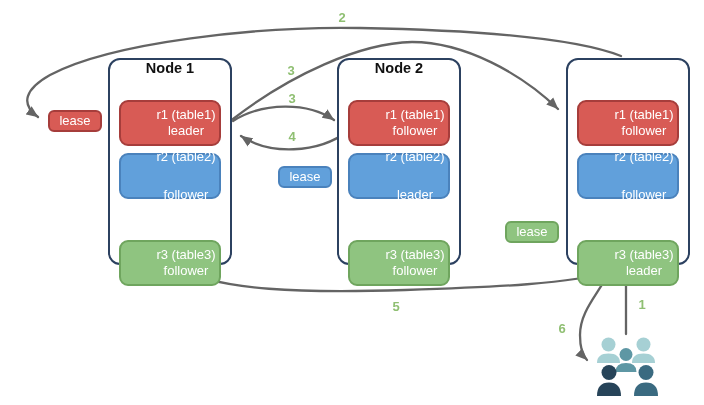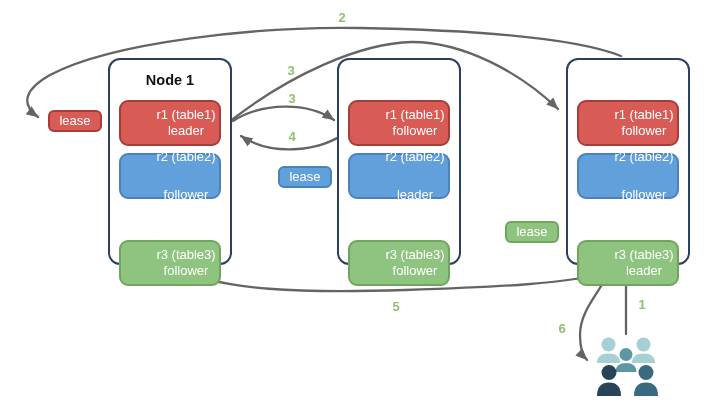--- a/index.html
+++ b/index.html
@@ -20,21 +20,21 @@
     font-size:13px;line-height:18px;text-align:center;
   }
   .lease-red{background:var(--red-fill);border-color:var(--red-border);}
   .lease-blue{background:var(--blue-fill);border-color:var(--blue-border);}
   .lease-green{background:var(--green-fill);border-color:var(--green-border);}
   .node{
     position:absolute;top:58px;width:124px;height:207px;box-sizing:border-box;
     background:#fff;border:2px solid var(--node-border,#2c4160);border-radius:12px;
   }
   .node-title{
-    text-align:center;margin-top:12px;font-size:14.5px;font-weight:bold;color:#111;
+    text-align:center;font-size:14.5px;font-weight:bold;color:#111;
   }
   .rep{
     position:absolute;left:9px;width:102px;height:46px;box-sizing:border-box;
     border-radius:9px;border:2px solid;color:#fff;font-size:13px;line-height:16.5px;
     text-align:center;display:flex;flex-direction:column;justify-content:center;padding-left:32px;
   }
   .rep-red{top:40px;background:var(--red-fill);border-color:var(--red-border);}
   .rep-blue{top:93px;background:var(--blue-fill);border-color:var(--blue-border);gap:22px;}
   .rep-green{top:148px;background:var(--green-fill);border-color:var(--green-border);margin-top:32px;}
   .clients{position:absolute;left:595px;top:334px;}
@@ -85,20 +85,21 @@
       <span>r2 (table2)</span>
       <span>follower</span>
     </div>
     <div class="rep rep-green">
       <span>r3 (table3)</span>
       <span>follower</span>
     </div>
   </div>
 
   <div class="node" style="left:337px">
+    <div class="node-title">Node 2</div>
     <div class="rep rep-red">
       <span>r1 (table1)</span>
       <span>follower</span>
     </div>
     <div class="rep rep-blue">
       <span>r2 (table2)</span>
       <span>leader</span>
     </div>
     <div class="rep rep-green">
       <span>r3 (table3)</span>

